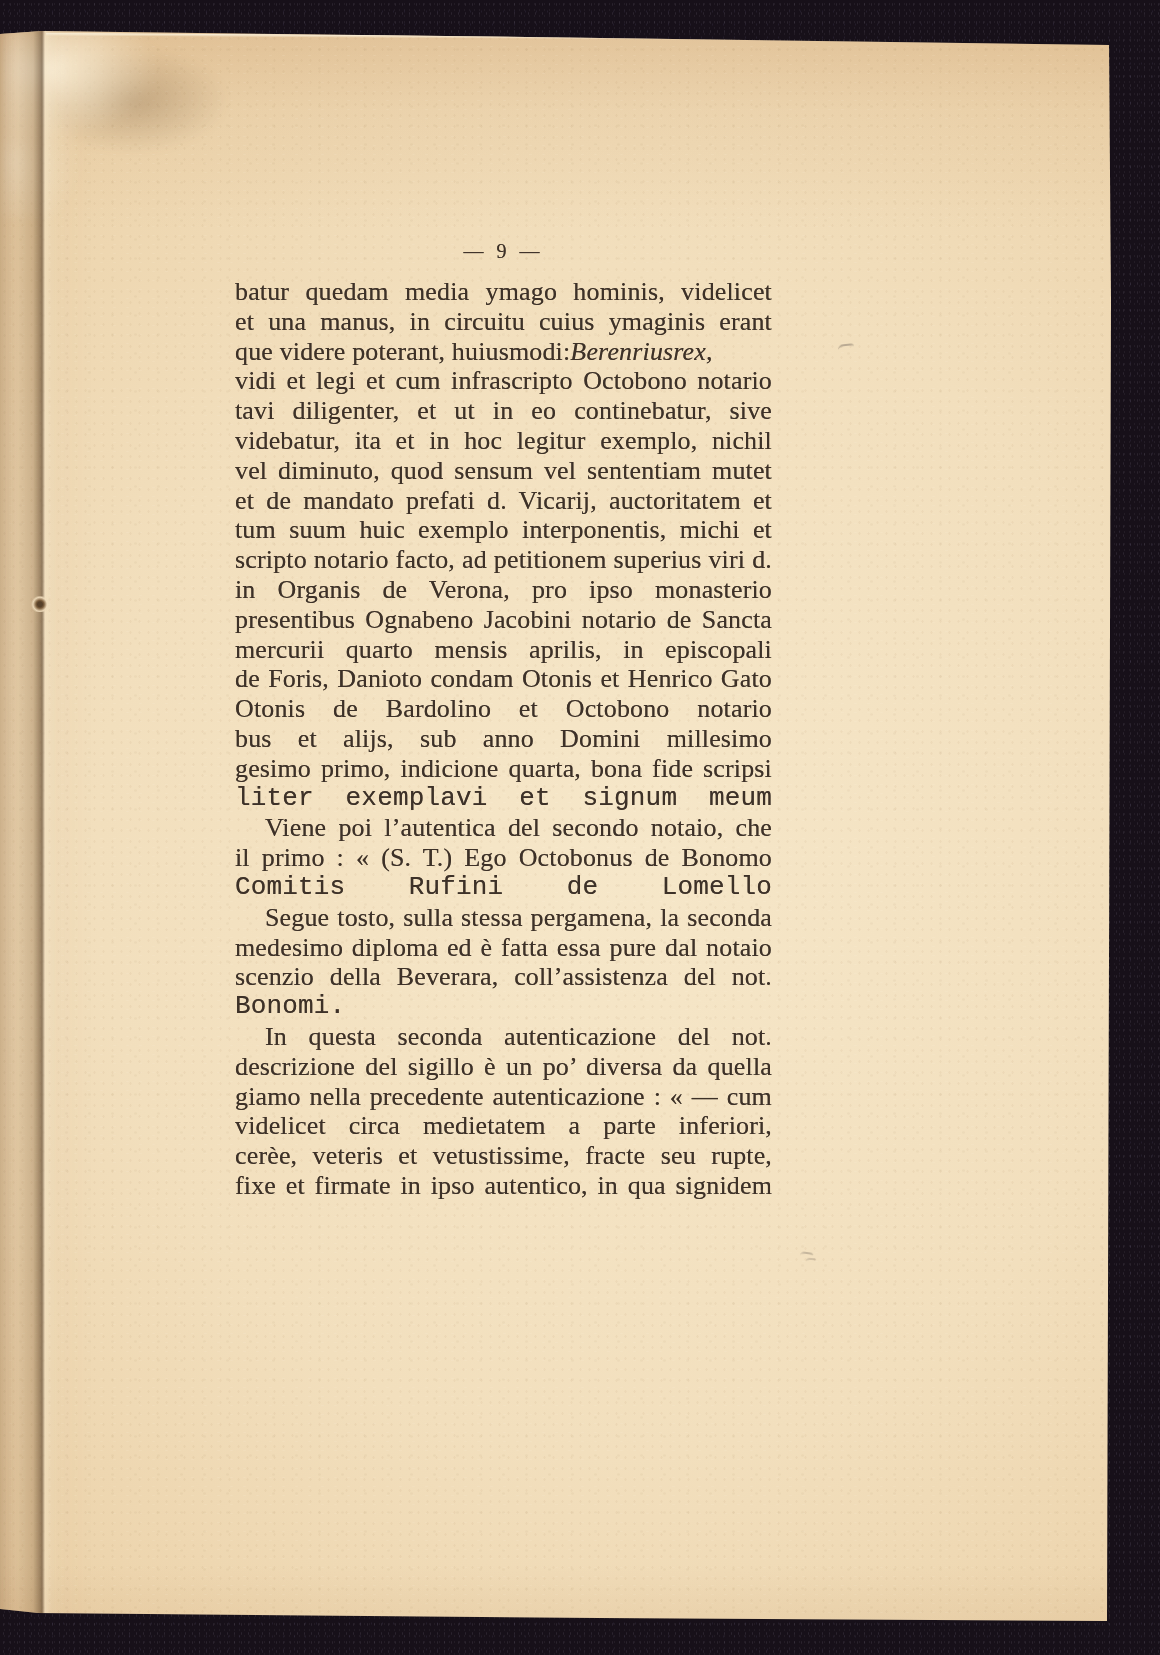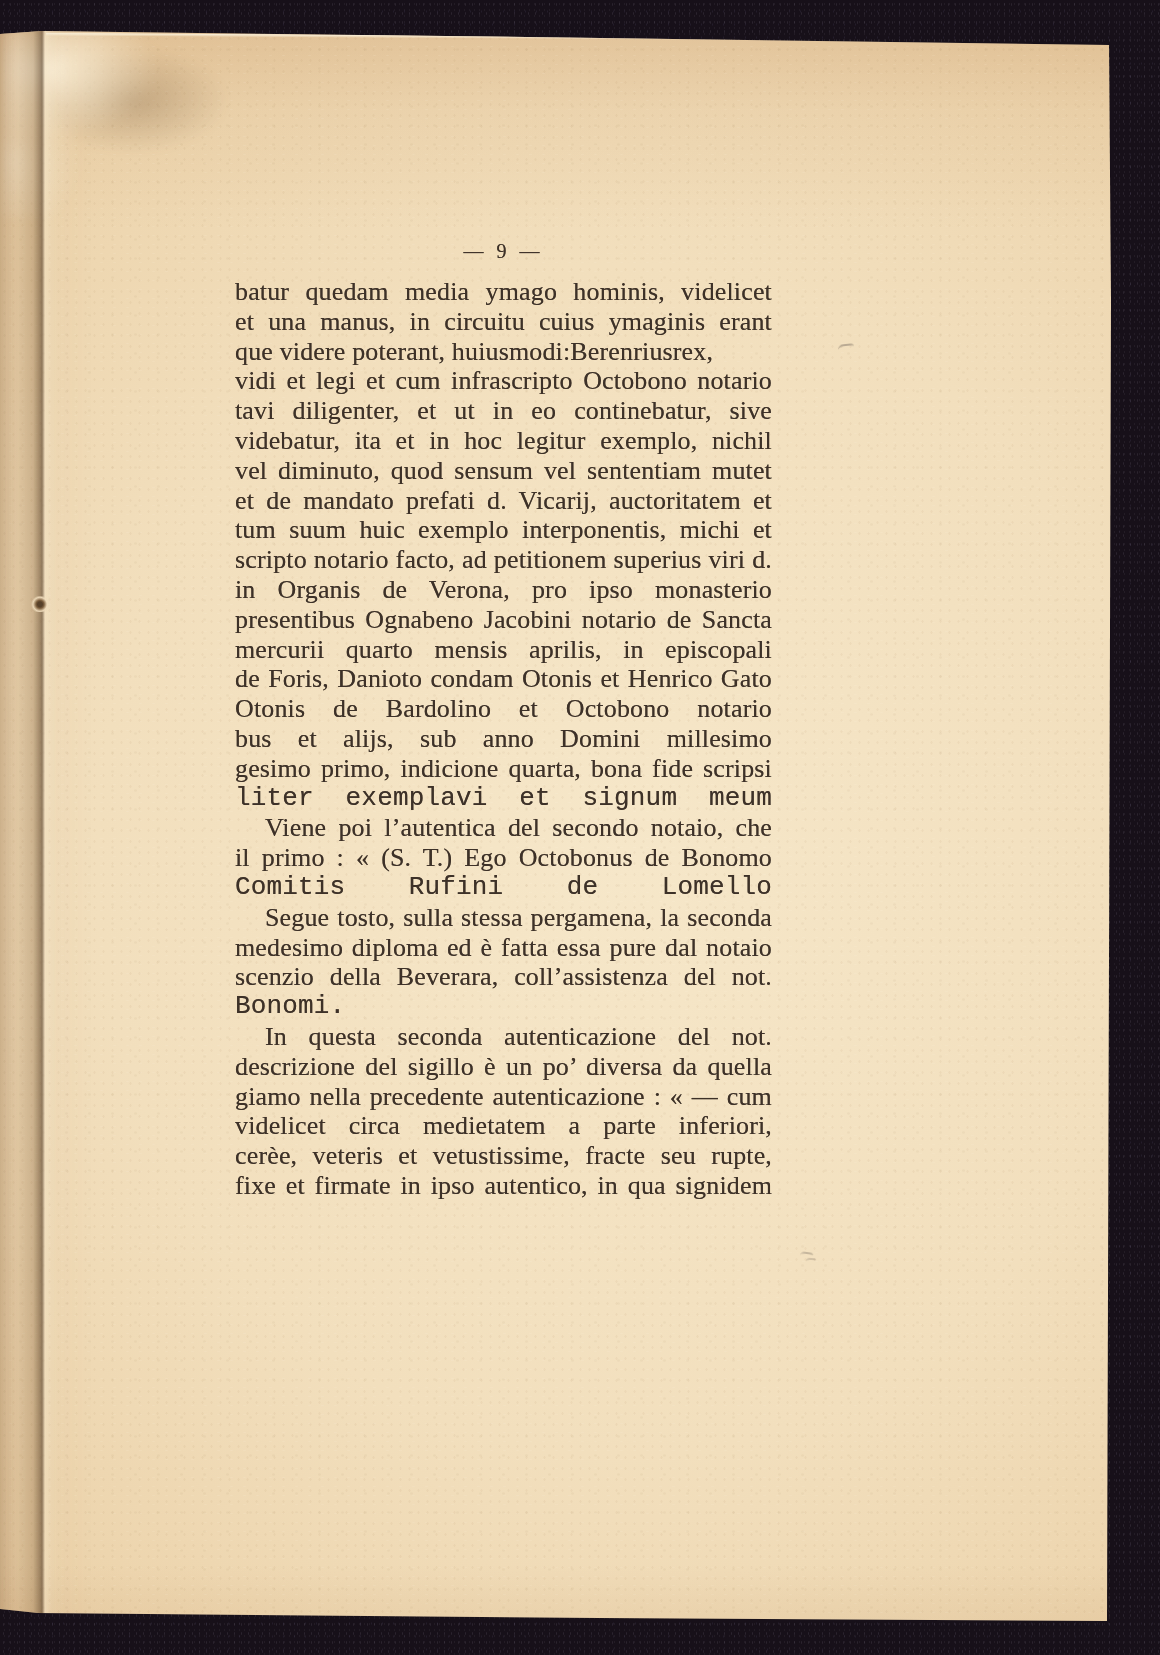--- a/index.html
+++ b/index.html
@@ -118,21 +118,21 @@
     text-align: justify;
     text-align-last: justify;
     white-space: nowrap;      
   }
   .line { white-space: normal; overflow: hidden; }
   .line.indent { text-indent: 30px; font-family: Liberation Serif, serif; }
   .line.end { text-align-last: left; word-spacing: 2px; font-family: Liberation Mono, monospace; }
   .line.inscription {
     display: flex; justify-content: flex-start; align-items: baseline;
   }
-  .line.inscription .it { }
+  .line.inscription .it { font-style: italic; }
 </style>
 </head>
 <body>
 
 <div class="bg-noise"></div>
 
 <div class="paper">
   <div class="paper-noise"></div>
   <div class="curl"></div>
   <div class="crease"></div>

